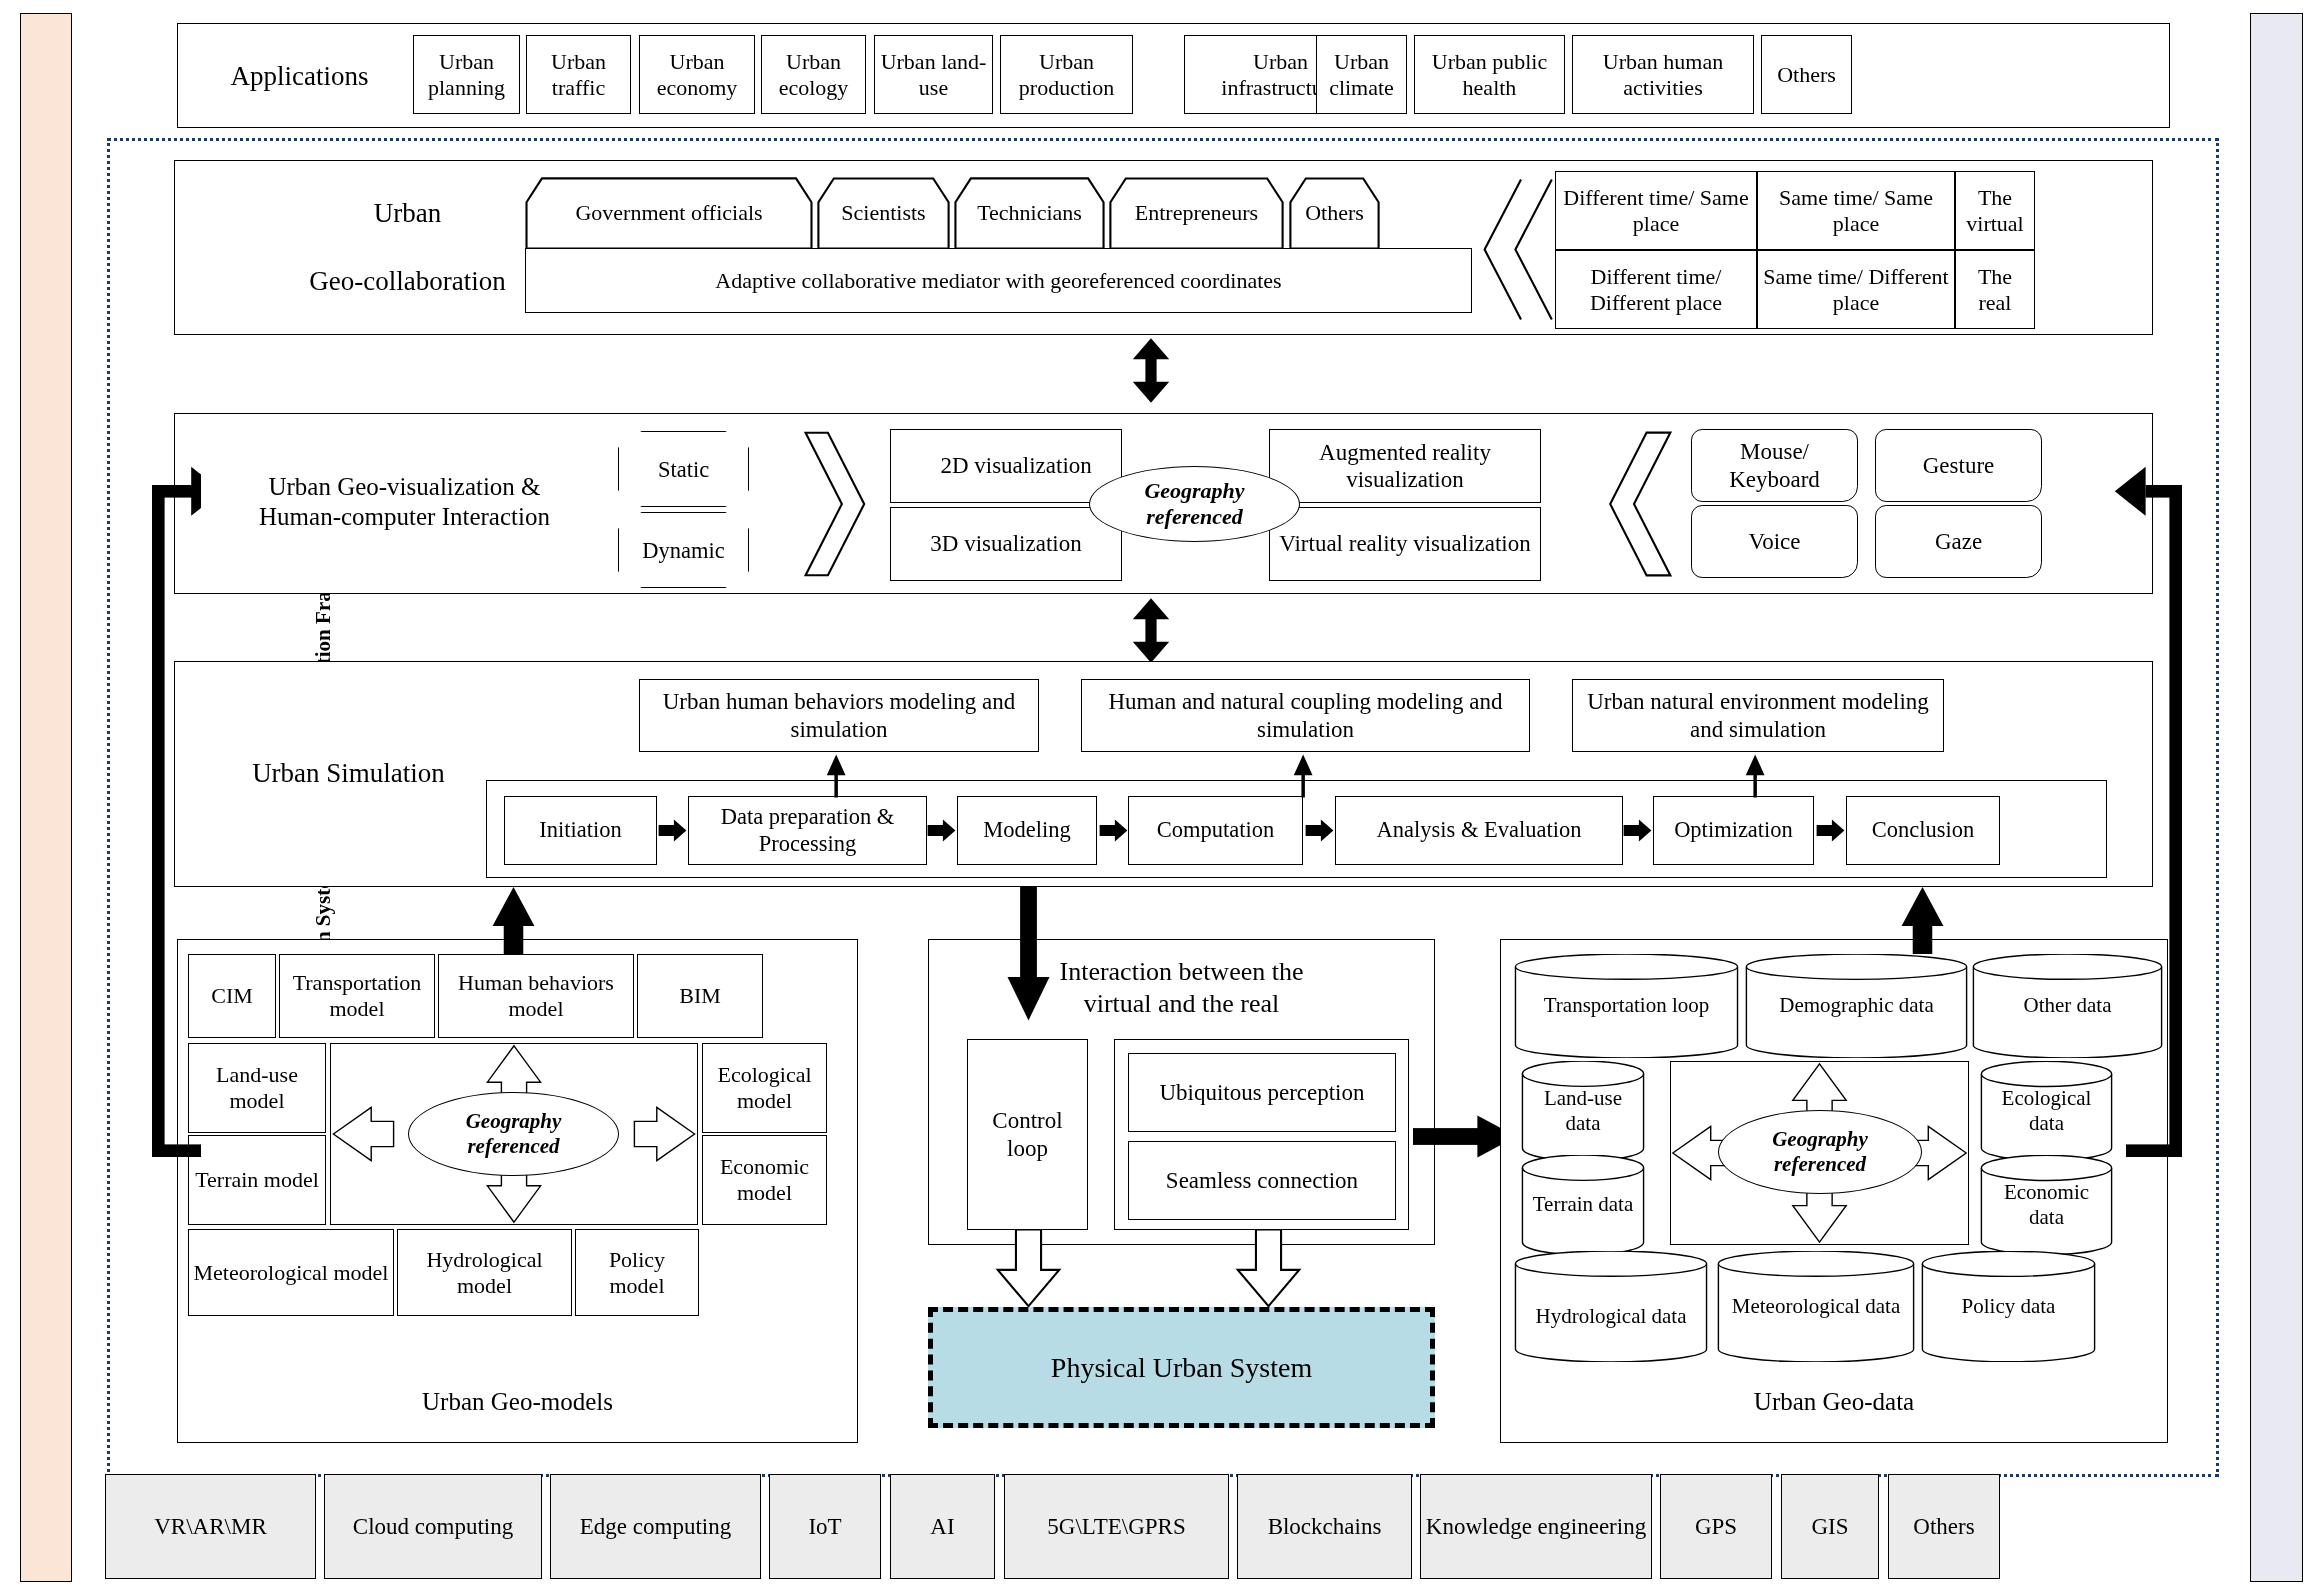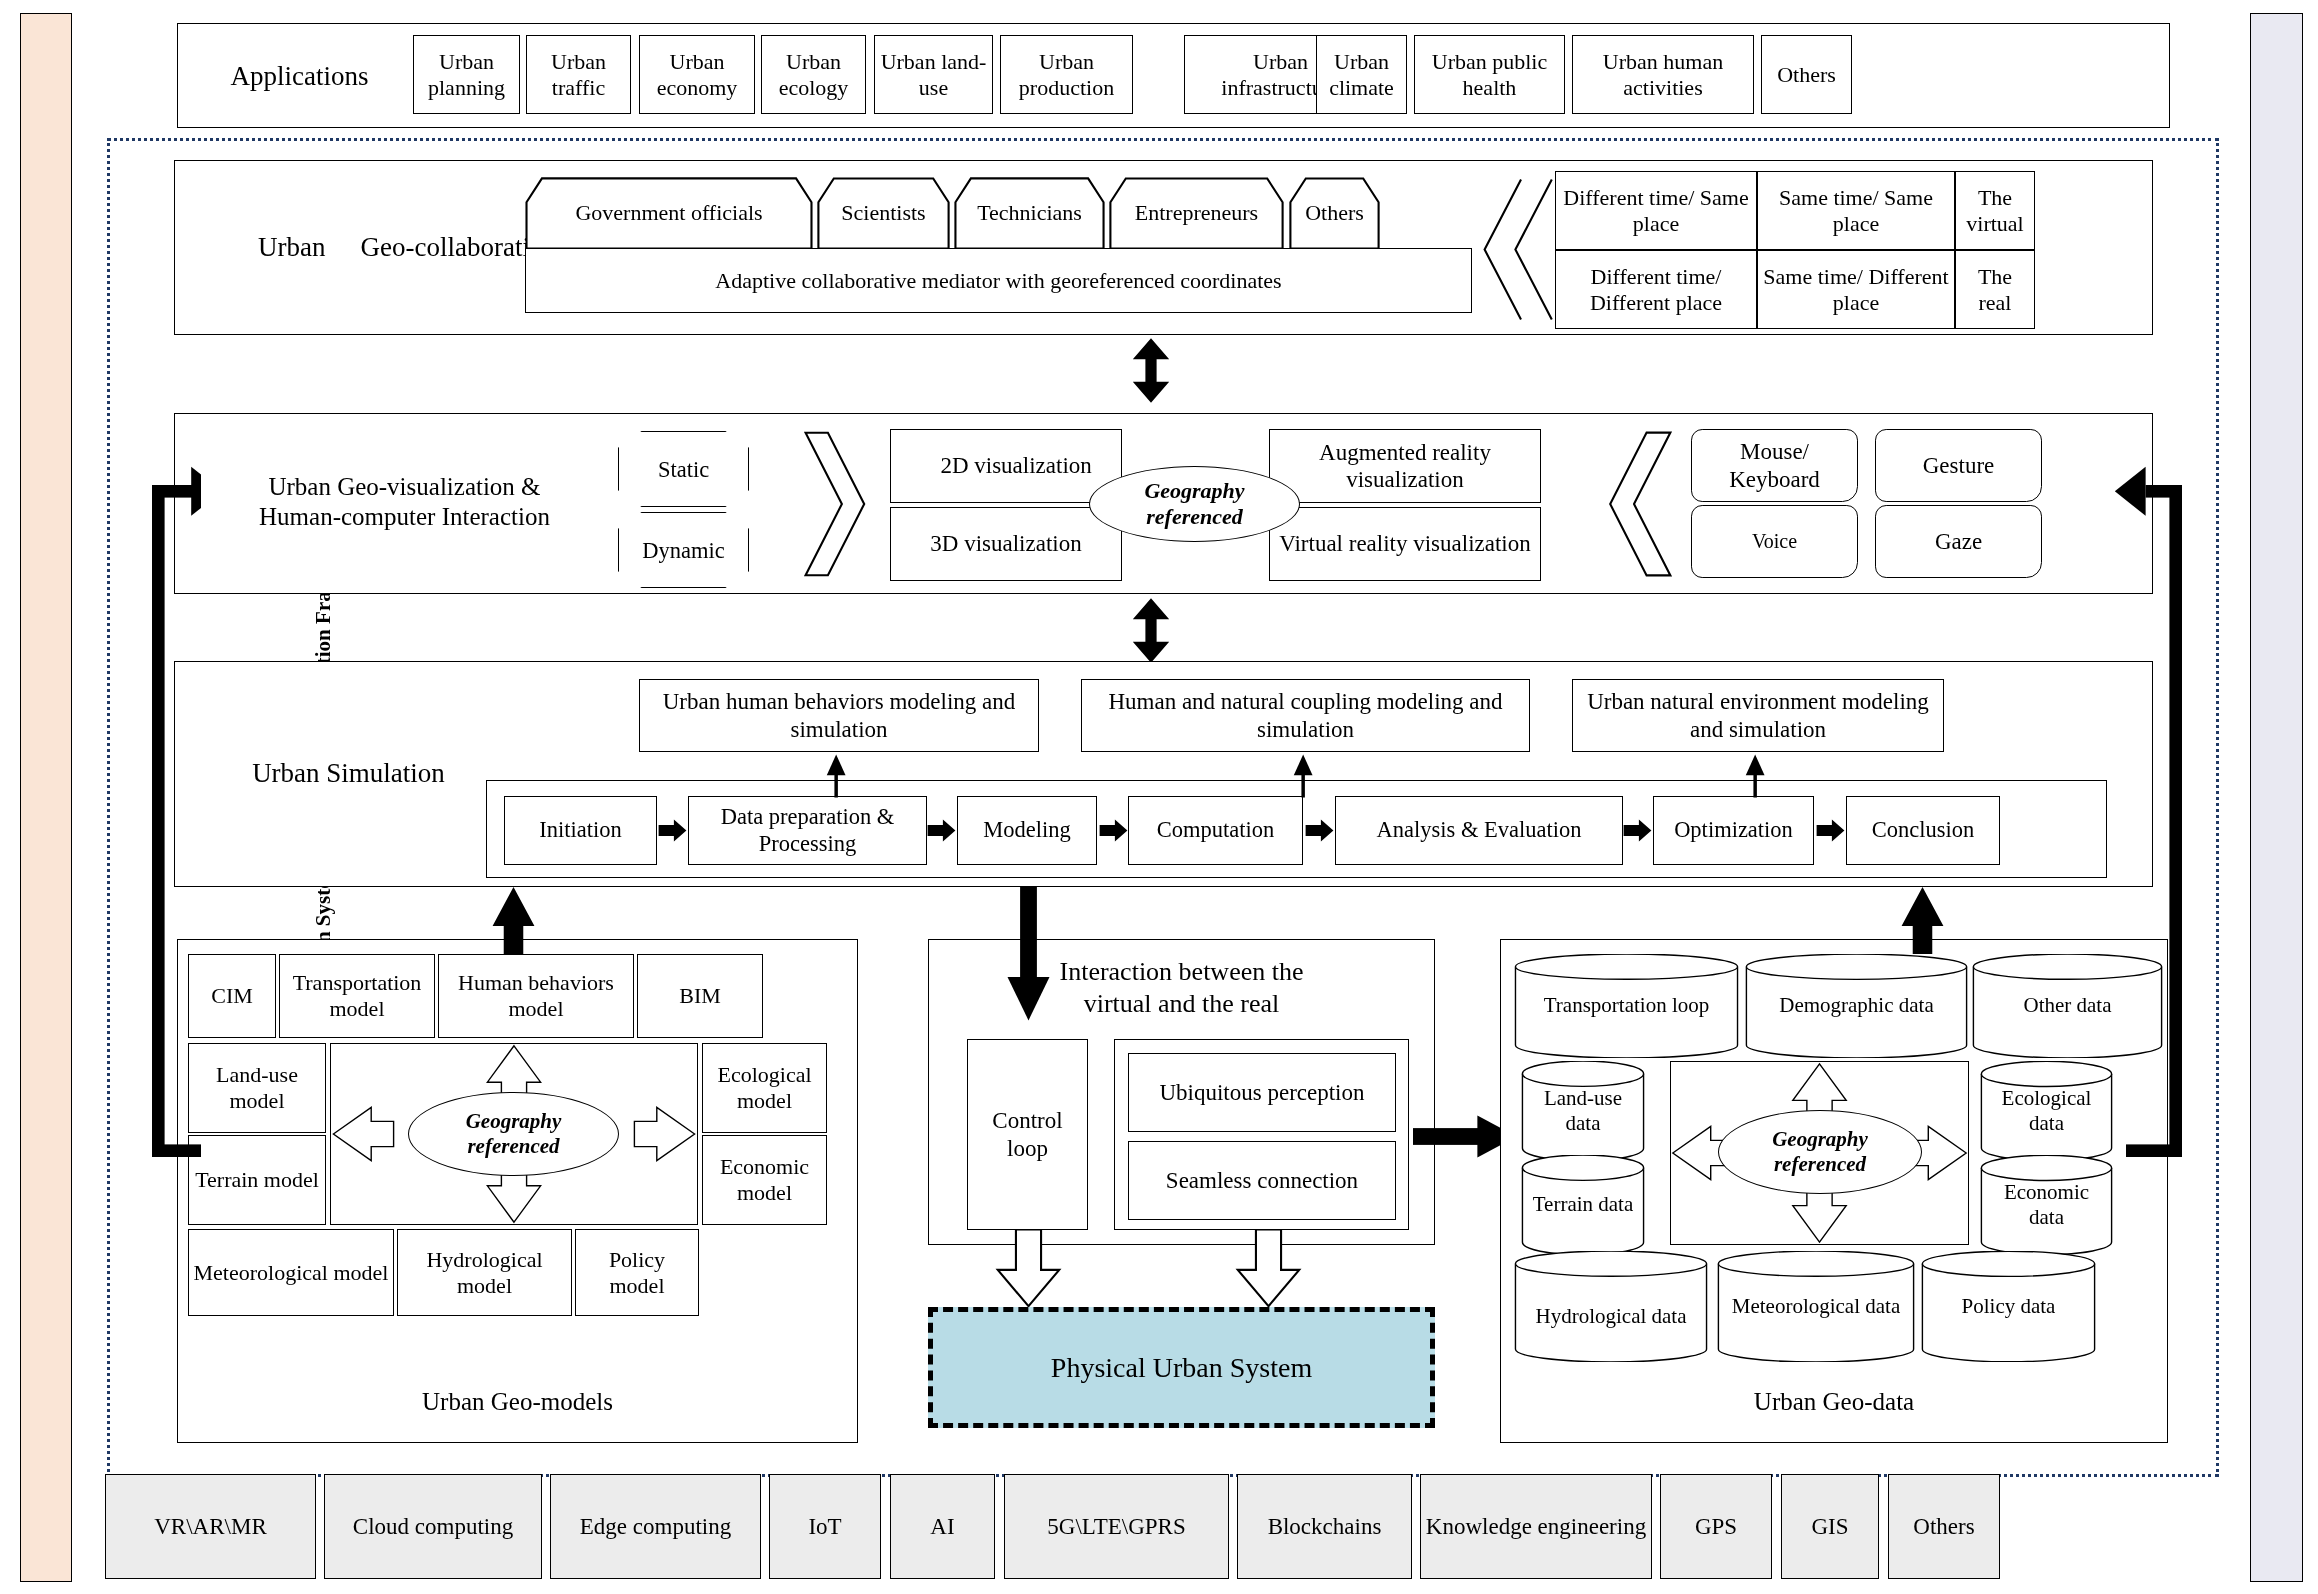--- a/index.html
+++ b/index.html
@@ -49,21 +49,21 @@
     <div class="bx" style="left:1184px;top:35px;width:168px;height:79px;font-size:22px;padding-left:28px;">Urban infrastructure</div>
     <div class="bx" style="left:1316px;top:35px;width:91px;height:79px;font-size:22px;">Urban climate</div>
     <div class="bx" style="left:1414px;top:35px;width:151px;height:79px;font-size:22px;">Urban public health</div>
     <div class="bx" style="left:1572px;top:35px;width:182px;height:79px;font-size:22px;">Urban human activities</div>
     <div class="bx" style="left:1761px;top:35px;width:91px;height:79px;font-size:22px;">Others</div>
   </div>
 
 <div id="dotted-frame" class="abs"></div>
 
 <div class="section" style="left:174px;top:160px;width:1979px;height:175px;"></div>
-<div class="plain" style="left:211px;top:198px;width:393px;height:98px;font-size:27px;flex-direction:row;gap:35px;">
+<div class="plain" style="left:211px;top:198px;width:393px;height:98px;font-size:27px;flex-direction:column;gap:35px;">
   <span>Urban</span>
   <span>Geo-collaboration</span>
 </div>
 <div id="collab-roles">
     <div class="plain" style="left:525px;top:177px;width:288px;height:73px;font-size:22px;">
       <svg style="position:absolute;left:0;top:0;width:288px;height:73px;" viewBox="0 0 410 104" width="288" height="73">
         <polygon points="2,102 2,36 24,2 386,2 408,36 408,102" fill="#fff" stroke="#000" stroke-width="3"></polygon>
       </svg>
       <span style="position:relative;z-index:2;">Government officials</span>
     </div>
@@ -141,21 +141,21 @@
 </div>
 
 <svg class="abs" style="left:1606px;top:427px;width:70px;height:154px;" viewBox="0 0 100 220" width="70" height="154">
   <polygon points="92,8 40,110 92,212 58,212 6,110 58,8" fill="none" stroke="#000" stroke-width="3"></polygon>
 </svg>
 <div id="vis-interaction">
     <div class="bx" style="left:1691px;top:429px;width:167px;height:73px;font-size:23px;
        border-radius:11.2px 11.2px 15.4px 11.2px;">Mouse/ Keyboard</div>
     <div class="bx" style="left:1875px;top:429px;width:167px;height:73px;font-size:23px;
        border-radius:11.2px 11.2px 15.4px 11.2px;">Gesture</div>
-    <div class="bx" style="left:1691px;top:505px;width:167px;height:73px;font-size:20px;
+    <div class="bx" style="left:1691px;top:505px;width:167px;height:73px;font-size:23px;
        border-radius:11.2px 11.2px 15.4px 11.2px;">Voice</div>
     <div class="bx" style="left:1875px;top:505px;width:167px;height:73px;font-size:23px;
        border-radius:11.2px 11.2px 15.4px 11.2px;">Gaze</div>
   </div>
 
 <svg class="abs" style="left:1130px;top:598px;width:42px;height:65px;" viewBox="0 0 60 92" width="42" height="65">
   <polygon points="30,0 56,30 38,30 38,62 56,62 30,92 4,62 22,62 22,30 4,30" fill="#000"></polygon>
 </svg>
 
 <div class="section" style="left:174px;top:661px;width:1979px;height:226px;"></div>

